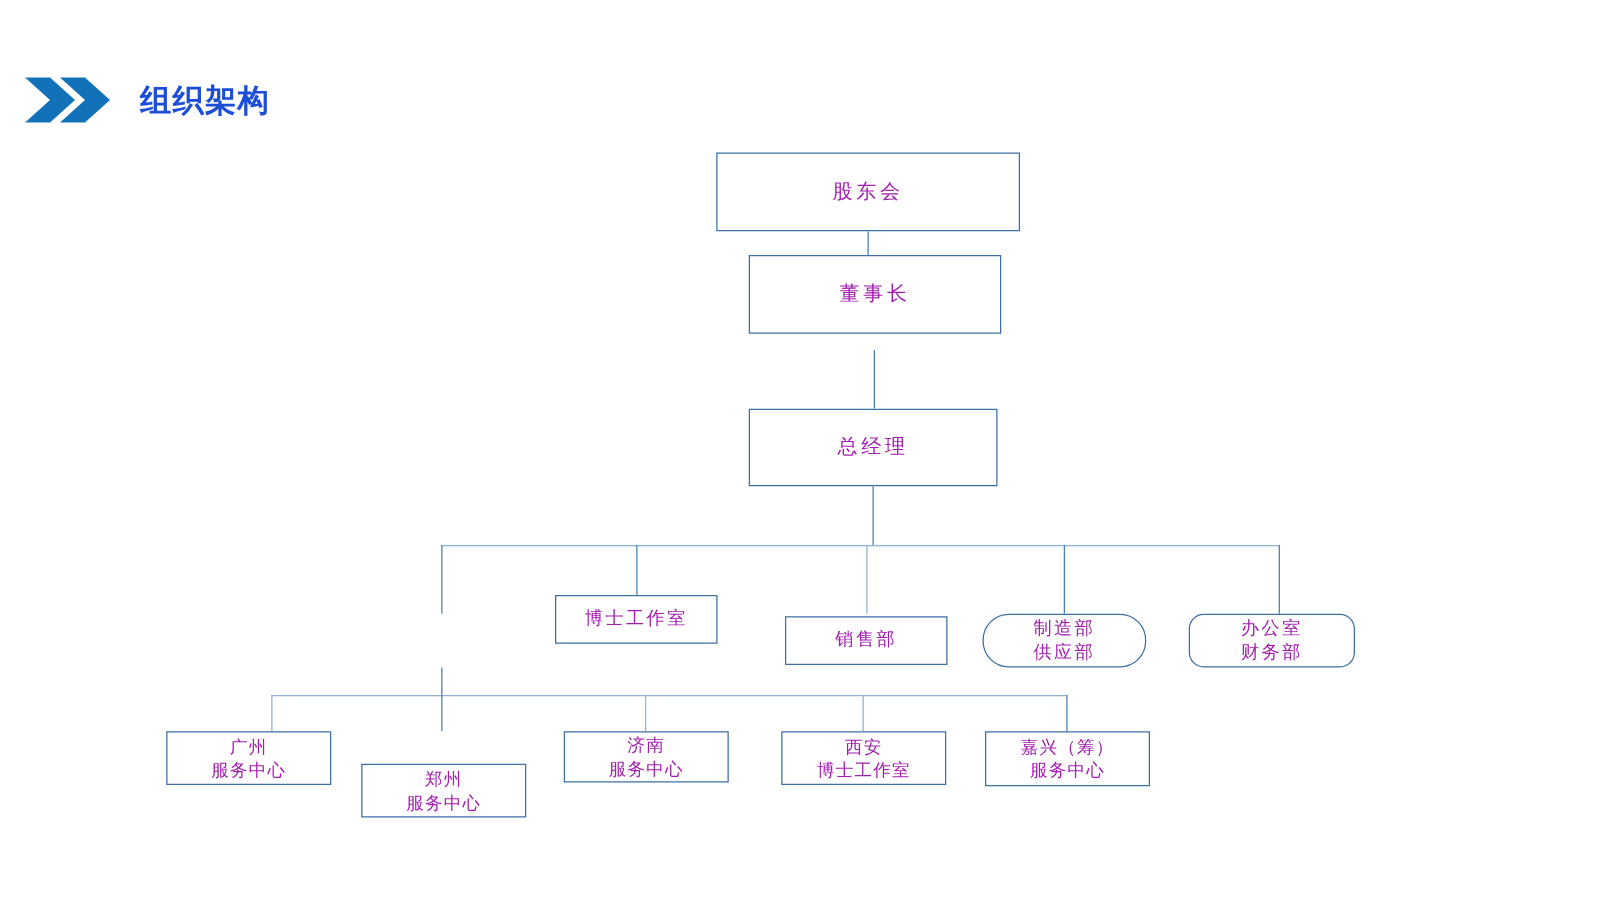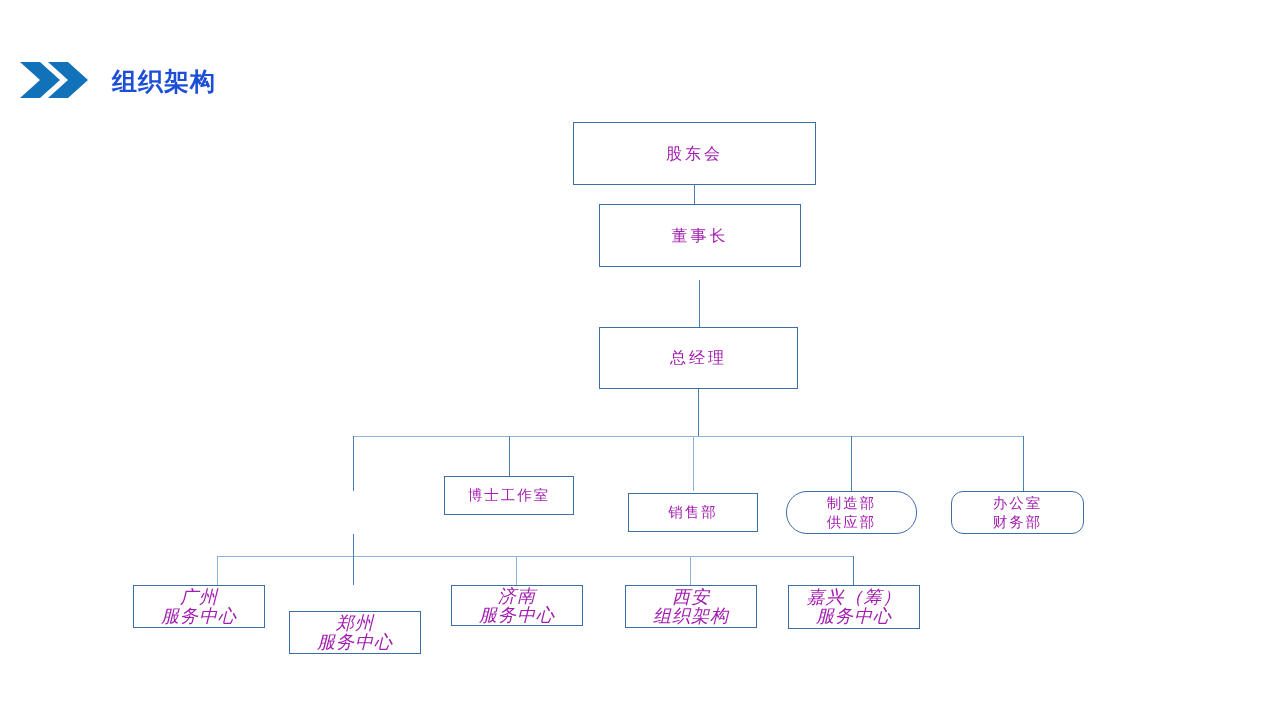--- a/index.html
+++ b/index.html
@@ -83,24 +83,23 @@
     line-height: 22px;
   }
 
   .node-dept {
     font-size: 14.5px;
     letter-spacing: 2px;
     line-height: 19px;
   }
 
   .node-center {
-    font-size: 18px;
+    font-size: 14px;
     letter-spacing: 1px;
     line-height: 19px;
-    font-style: italic;
   }
 
   
   .conn {
     position: absolute;
     background: #4a7fb5;
     z-index: 1;
   }
   .conn.v { width: 1px; }
   .conn.h { height: 1px; }
@@ -190,21 +189,21 @@
 服务中心</span>
     </div>
 
     <div class="node node-center" style="left:451px; top:585px; width:132px; height:41px;">
       <span class="lbl">济南
 服务中心</span>
     </div>
 
     <div class="node node-center" style="left:625px; top:585px; width:132px; height:43px;">
       <span class="lbl">西安
-组织架构</span>
+博士工作室</span>
     </div>
 
     <div class="node node-center" style="left:788px; top:585px; width:132px; height:44px;">
       <span class="lbl">嘉兴（筹）
 服务中心</span>
     </div>
 
   </div>
 </div>
 

